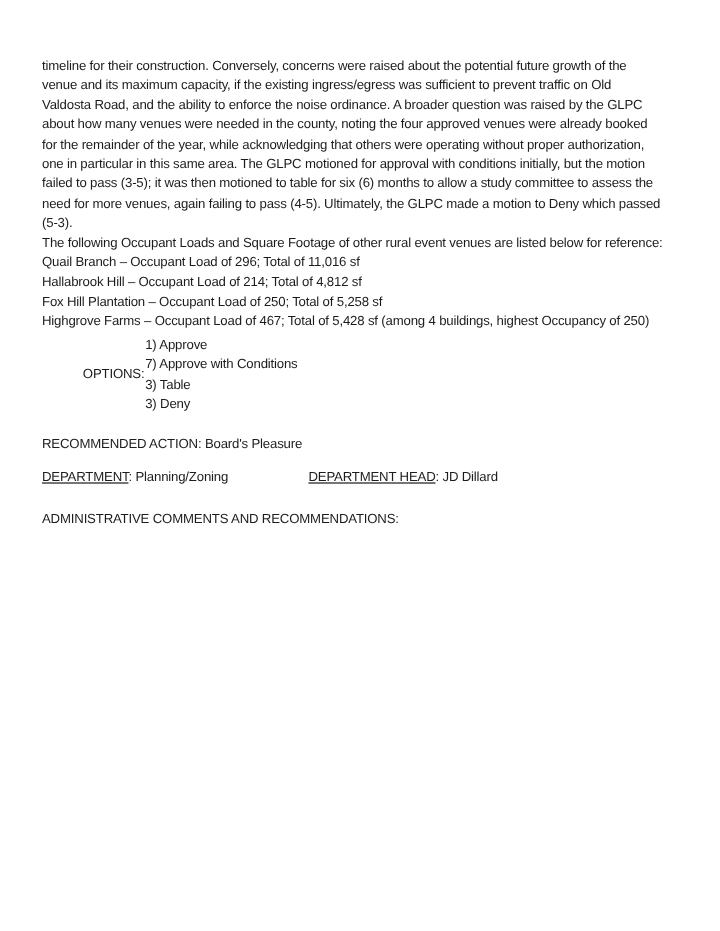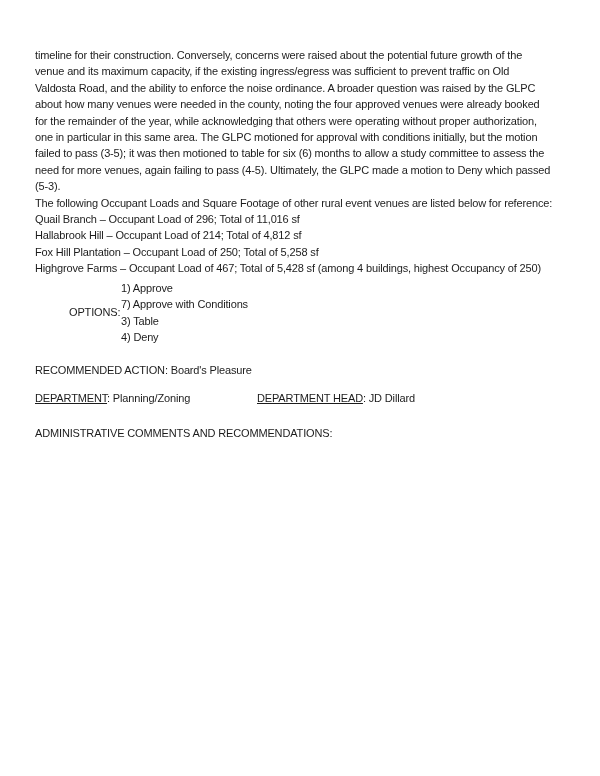--- a/index.html
+++ b/index.html
@@ -87,21 +87,21 @@
     <div class="pre">Fox Hill Plantation – Occupant Load of 250; Total of 5,258 sf</div>
     <div class="pre">Highgrove Farms – Occupant Load of 467; Total of 5,428 sf (among 4 buildings, highest Occupancy of 250)</div>
   </div>
 
   <div class="options-row">
     <div class="options-label">OPTIONS:</div>
     <div class="options-list">
       <div class="pre">1) Approve</div>
       <div class="pre">7) Approve with Conditions</div>
       <div class="pre">3) Table</div>
-      <div class="pre">4) Deny</div>
+      <div class="pre">3) Deny</div>
     </div>
   </div>
 
   <div class="recommended-row"><span>RECOMMENDED ACTION:</span> <span>Board's Pleasure</span></div>
 
   <div class="department-row">
     <span class="dept-cell"><span class="underlined">DEPARTMENT</span><span>: Planning/Zoning</span></span><span class="dept-cell-2"><span class="underlined">DEPARTMENT HEAD</span><span>: JD Dillard</span></span>
   </div>
 
   <div class="admin-row">ADMINISTRATIVE COMMENTS AND RECOMMENDATIONS:</div>

